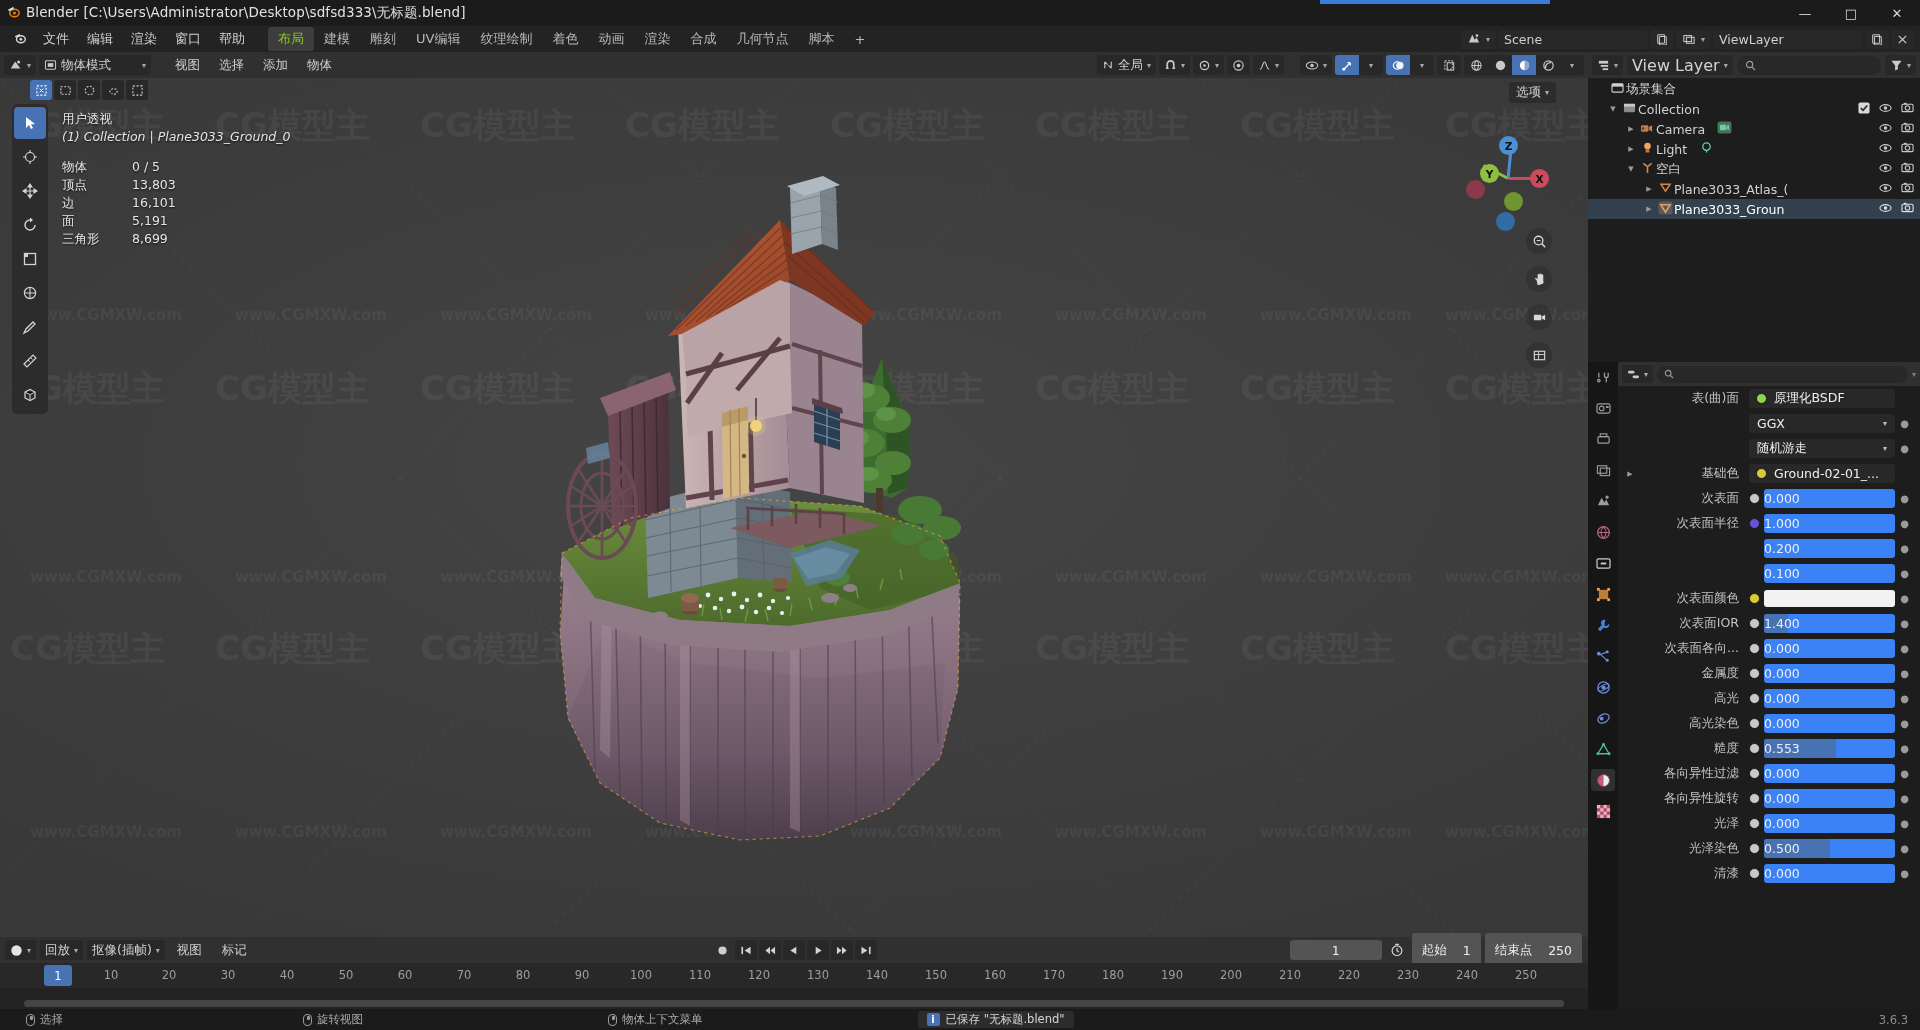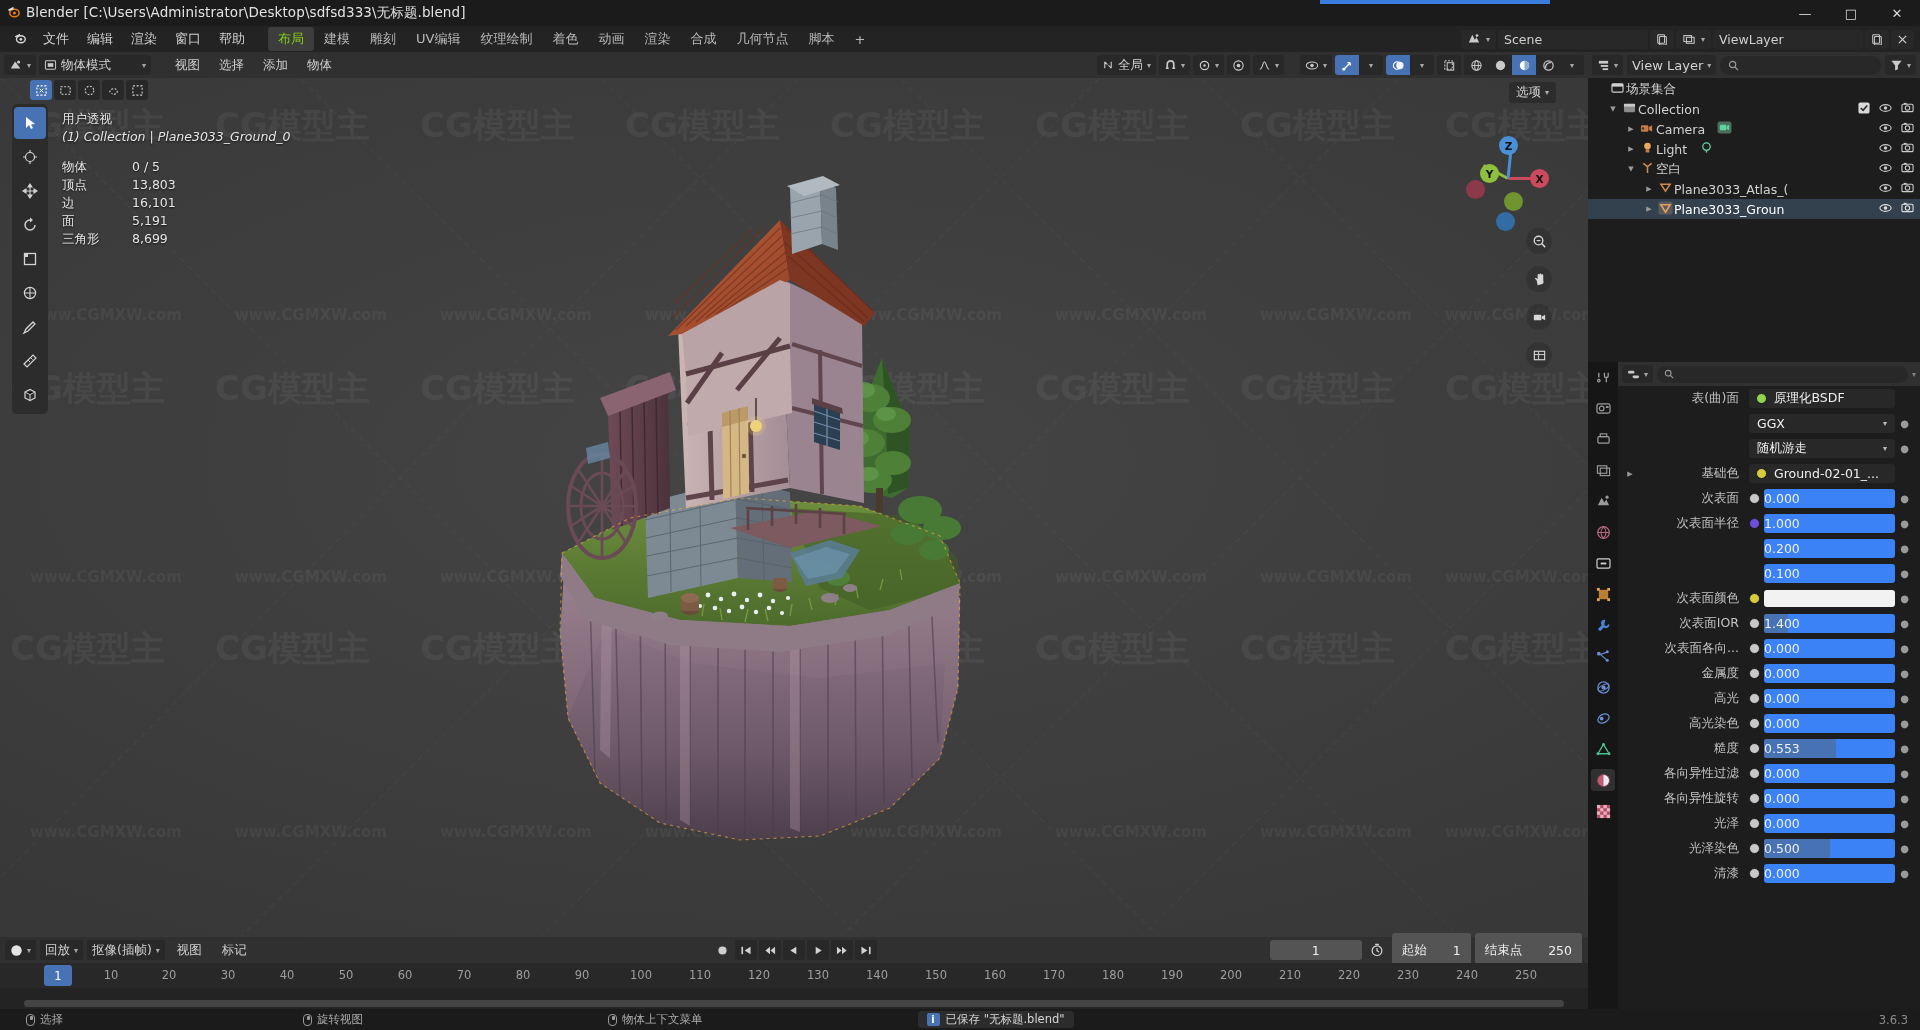--- a/index.html
+++ b/index.html
@@ -151,21 +151,21 @@
   .tri { font-size:7px; color:#9a9a9a; width:12px; text-align:center;}
 
   
   .timeline { position:absolute; top:937px; left:0; width:1588px; height:72px; background:#1d1d1d;}
   .tl-head { height:26px; background:#303030; display:flex; align-items:center; gap:4px; padding:0 5px;}
   .tl-center { position:absolute; left:50%; transform:translateX(-50%); display:flex; align-items:center; gap:2px; }
   .tbtn { width:22px;height:20px; display:flex;align-items:center;justify-content:center; background:#282828; border-radius:3px; font-size:11px; color:#d2d2d2;}
   .tl-right { position:absolute; right:6px; display:flex; align-items:center; gap:4px; }
   .numfield { height:20px; min-width:92px; background:#545454; border-radius:3px; display:flex; align-items:center; justify-content:center;
               font-size:12.5px; color:#efefef; padding:0 10px;}
-  .rangefield { height:20px; background:#545454; border-radius:3px; display:flex; align-items:center; gap:26px;
+  .rangefield { height:20px; background:#545454; border-radius:3px; display:flex; align-items:center; gap:16px;
                 font-size:12.5px; color:#efefef; padding:17px 10px;}
   .tl-ruler { position:absolute; top:26px; left:0; width:1588px; height:25px; background:#282828;}
   .tick { position:absolute; font-size:11.5px; color:#9e9e9e; transform:translateX(-50%); top:5px;}
   .playhead { position:absolute; top:2px; height:21px; background:#4772b3; border-radius:3px; color:#fff;
               font-size:11.5px; display:flex;align-items:center;justify-content:center; width:28px; transform:translateX(-50%);}
   .tl-track { position:absolute; top:51px; left:0; width:1588px; height:21px; background:#232323;}
   .scrollbar { position:absolute; bottom:2px; left:24px; width:1540px; height:7px; background:#444; border-radius:4px;}
 
   
   .status { position:absolute; top:1009px; left:0; width:1920px; height:21px; background:#1b1b1b;
@@ -877,21 +877,21 @@
     <div class="ol-header">
       <div class="hbtn">
         <svg width="13" height="12" viewBox="0 0 14 13">
             <rect x="2" y="2" width="10" height="3" fill="#c9c9c9"></rect>
             <rect x="4" y="6.5" width="8" height="2" fill="#c9c9c9"></rect>
             <rect x="6" y="10" width="6" height="2" fill="#c9c9c9"></rect>
           </svg>
         <span class="chev">▾</span>
       </div>
       <div class="hbtn">
-        <span style="font-size:13px;">View Layer</span>
+        <span style="font-size:16px;">View Layer</span>
         <span class="chev">▾</span>
       </div>
       <div class="searchbox">
         <svg width="11" height="11" viewBox="0 0 12 12">
             <circle cx="5" cy="5" r="3.4" fill="none" stroke="#9a9a9a" stroke-width="1.3"></circle>
             <path d="M7.6 7.6 L11 11" stroke="#9a9a9a" stroke-width="1.4"></path>
           </svg>
         <span></span>
       </div>
       <div class="hbtn">

